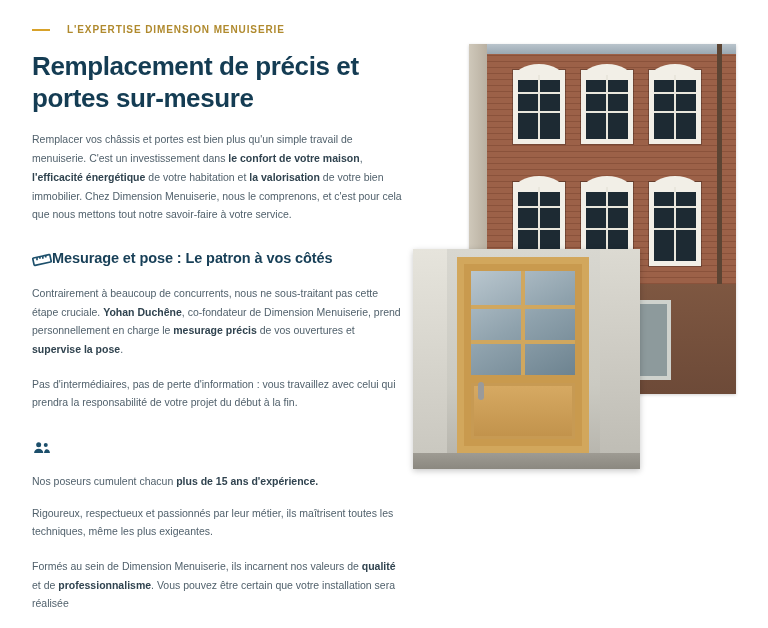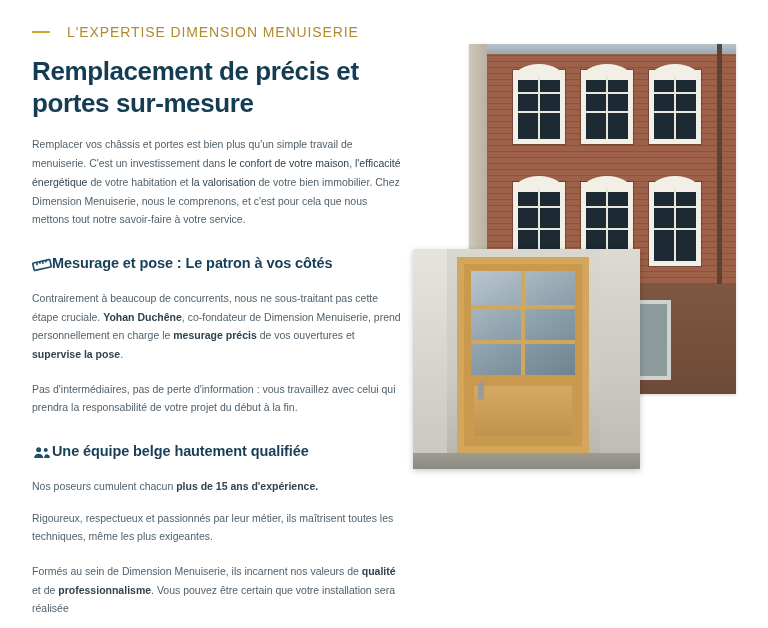--- a/index.html
+++ b/index.html
@@ -31,43 +31,43 @@
     gap: 9px;
     margin-bottom: 16px;
   }
   .eyebrow-rule {
     width: 18px;
     height: 2px;
     background: #d8a22a;
     flex: 0 0 auto;
   }
   .eyebrow-text {
-    font-size: 14px;
+    font-size: 10px;
     letter-spacing: 0.9px;
     color: #b08a2e;
     text-transform: uppercase;
-    font-weight: 400;
+    font-weight: 700;
     padding-left: 8px;
   }
 
   .headline {
     font-size: 26px;
     line-height: 1.22;
     font-weight: 700;
     color: #143c53;
     letter-spacing: -0.4px;
     margin-bottom: 16px;
   }
 
   .intro {
     font-size: 10.5px;
     line-height: 1.78;
     color: #51616c;
   }
-  .intro b { color: #30434f; font-weight: 400; }
+  .intro b { color: #30434f; font-weight: 700; }
 
   .section {
     margin-top: 26px;
   }
   .section-head {
     display: flex;
     align-items: flex-start;
     gap: 0;
     margin-bottom: 14px;
   }
@@ -254,21 +254,20 @@
     <div class="section">
       <div class="section-head">
         <span class="section-icon">
           <svg width="20" height="20" viewBox="0 0 24 24" fill="#1c4f6b">
             <circle cx="8" cy="8" r="3"></circle>
             <circle cx="16.5" cy="8.5" r="2.4"></circle>
             <path d="M2.5 18c0-3 2.5-5 5.5-5s5.5 2 5.5 5z"></path>
             <path d="M14.5 18c0-2.2 1.1-3.9 2.6-4.6 2.4-.3 4.4 1.6 4.4 4.6z"></path>
           </svg>
         </span>
-        <h2 class="section-title">Une équipe belge hautement qualifiée</h2>
       </div>
       <p class="para">Nos poseurs cumulent chacun <b>plus de 15 ans d'expérience.</b></p>
       <p class="para">Rigoureux, respectueux et passionnés par leur métier, ils maîtrisent toutes les techniques, même les plus exigeantes.</p>
       <p class="para">Formés au sein de Dimension Menuiserie, ils incarnent nos valeurs de <b>qualité</b> et de <b>professionnalisme</b>. Vous pouvez être certain que votre installation sera réalisée </p>
     </div>
 
   </div>
 
   <div class="photo-facade">
     <div class="brick-bg"></div>

